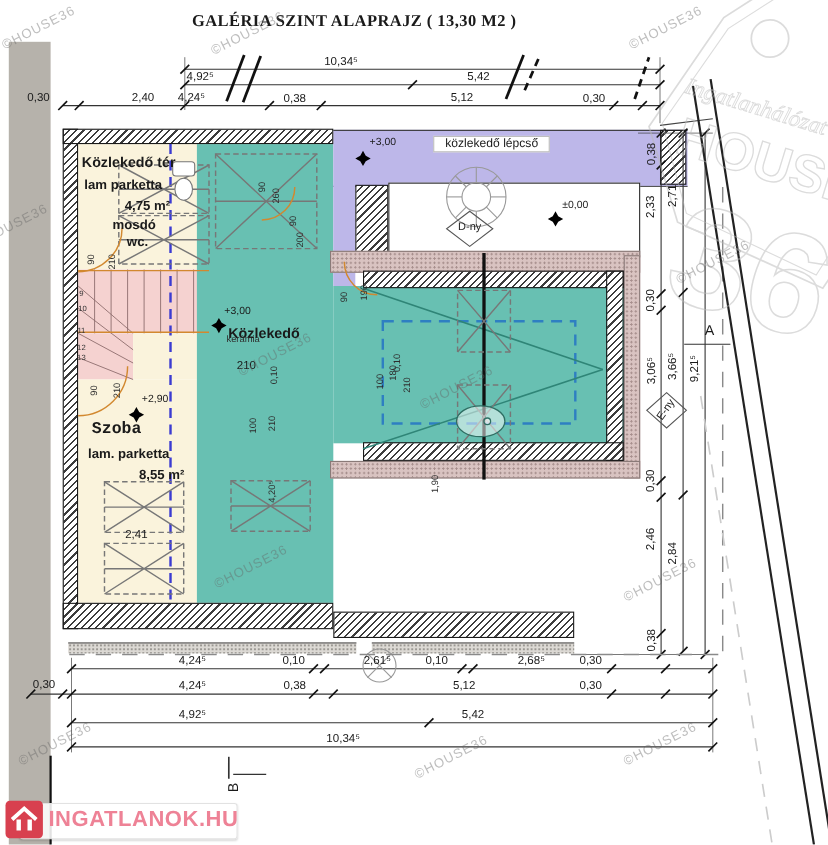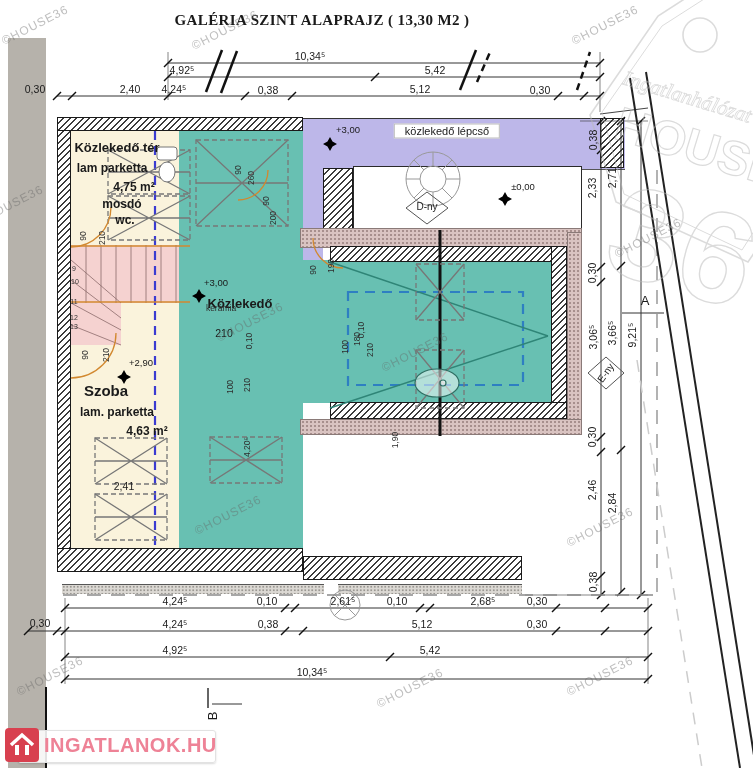--- a/index.html
+++ b/index.html
@@ -20,21 +20,21 @@
   .dotband{background:#dcd9d4;background-image:radial-gradient(#9a9792 0.8px, transparent 0.9px);
          background-size:3.5px 3.5px;border-top:1px solid #555;}
   .hatch{background:repeating-linear-gradient(135deg,#ffffff 0 3.2px,#3c3c3c 3.2px 4.6px);
          border:1px solid #1a1a1a;box-sizing:border-box;}
   .grayband{background:#b6b2ab;}
   
   .lbl{position:absolute;transform:translate(-50%,-50%);white-space:nowrap;color:#1a1a1a;line-height:1;}
   .t-title{font-family:"Liberation Serif",serif;font-weight:bold;font-size:15px;letter-spacing:.4px;}
   .t-sub{font-weight:bold;font-size:18px;}
   .t-room{font-weight:bold;font-size:13px;}
-  .t-room-lg{font-weight:bold;font-size:15px;}
+  .t-room-lg{font-weight:bold;font-size:15px;font-family:Liberation Mono, monospace;}
   .t-txt{font-size:12px;font-weight:bold;}
   .t-dim{font-size:10.5px;}
   .t-small{font-size:8.5px;color:#2e2e2e;}
   .t-tiny{font-size:7px;color:#333;}
   .t-lvl{font-size:9.5px;}
   .t-marker{font-size:10px;color:#222;}
   .t-sec{font-size:13px;}
   .t-box{font-size:11px;background:#fff;padding:1px 10px;border:0.5px solid #bbb;}
   .wm{position:absolute;transform:translate(-50%,-50%) rotate(-27deg);font-size:12px;
       color:rgba(100,100,100,0.42);letter-spacing:1px;white-space:nowrap;}
@@ -286,21 +286,21 @@
   <div id="labels" class="abs" style="left:0;top:0;width:753px;height:768px;">
       <span class="lbl t-title" style="left: 322px; top: 20px; transform: translate(-50%, -50%) rotate(0deg);">GALÉRIA SZINT ALAPRAJZ ( 13,30 M2 )</span>
       <span class="lbl t-room" style="left: 117px; top: 147px; transform: translate(-50%, -50%) rotate(0deg);">Közlekedő tér</span>
       <span class="lbl t-room" style="left: 240px; top: 303px; transform: translate(-50%, -50%) rotate(0deg);">Közlekedő</span>
       <span class="lbl t-room-lg" style="left: 106px; top: 390px; transform: translate(-50%, -50%) rotate(0deg);">Szoba</span>
       <span class="lbl t-txt" style="left: 112px; top: 168px; transform: translate(-50%, -50%) rotate(0deg);">lam parketta</span>
       <span class="lbl t-txt" style="left: 134px; top: 187px; transform: translate(-50%, -50%) rotate(0deg);">4,75 m²</span>
       <span class="lbl t-txt" style="left: 122px; top: 204px; transform: translate(-50%, -50%) rotate(0deg);">mosdó</span>
       <span class="lbl t-txt" style="left: 125px; top: 220px; transform: translate(-50%, -50%) rotate(0deg);">wc.</span>
       <span class="lbl t-txt" style="left: 117px; top: 412px; transform: translate(-50%, -50%) rotate(0deg);">lam. parketta</span>
-      <span class="lbl t-txt" style="left: 147px; top: 431px; transform: translate(-50%, -50%) rotate(0deg);">4,63 m²</span>
+      <span class="lbl t-txt" style="left: 147px; top: 431px; transform: translate(-50%, -50%) rotate(0deg);">8,55 m²</span>
       <span class="lbl t-small" style="left: 221px; top: 308px; transform: translate(-50%, -50%) rotate(0deg);">kerámia</span>
       <span class="lbl t-box" style="left: 447px; top: 131px; transform: translate(-50%, -50%) rotate(0deg);">közlekedő lépcső</span>
       <span class="lbl t-lvl" style="left: 348px; top: 130px; transform: translate(-50%, -50%) rotate(0deg);">+3,00</span>
       <span class="lbl t-lvl" style="left: 216px; top: 283px; transform: translate(-50%, -50%) rotate(0deg);">+3,00</span>
       <span class="lbl t-lvl" style="left: 523px; top: 187px; transform: translate(-50%, -50%) rotate(0deg);">±0,00</span>
       <span class="lbl t-lvl" style="left: 141px; top: 363px; transform: translate(-50%, -50%) rotate(0deg);">+2,90</span>
       <span class="lbl t-marker" style="left: 427px; top: 207px; transform: translate(-50%, -50%) rotate(0deg);">D-ny</span>
       <span class="lbl t-marker" style="left: 606px; top: 373px; transform: translate(-50%, -50%) rotate(-55deg);">E-ny</span>
       <span class="lbl t-sec" style="left: 645px; top: 300px; transform: translate(-50%, -50%) rotate(0deg);">A</span>
       <span class="lbl t-sec" style="left: 212px; top: 716px; transform: translate(-50%, -50%) rotate(-90deg);">B</span>

